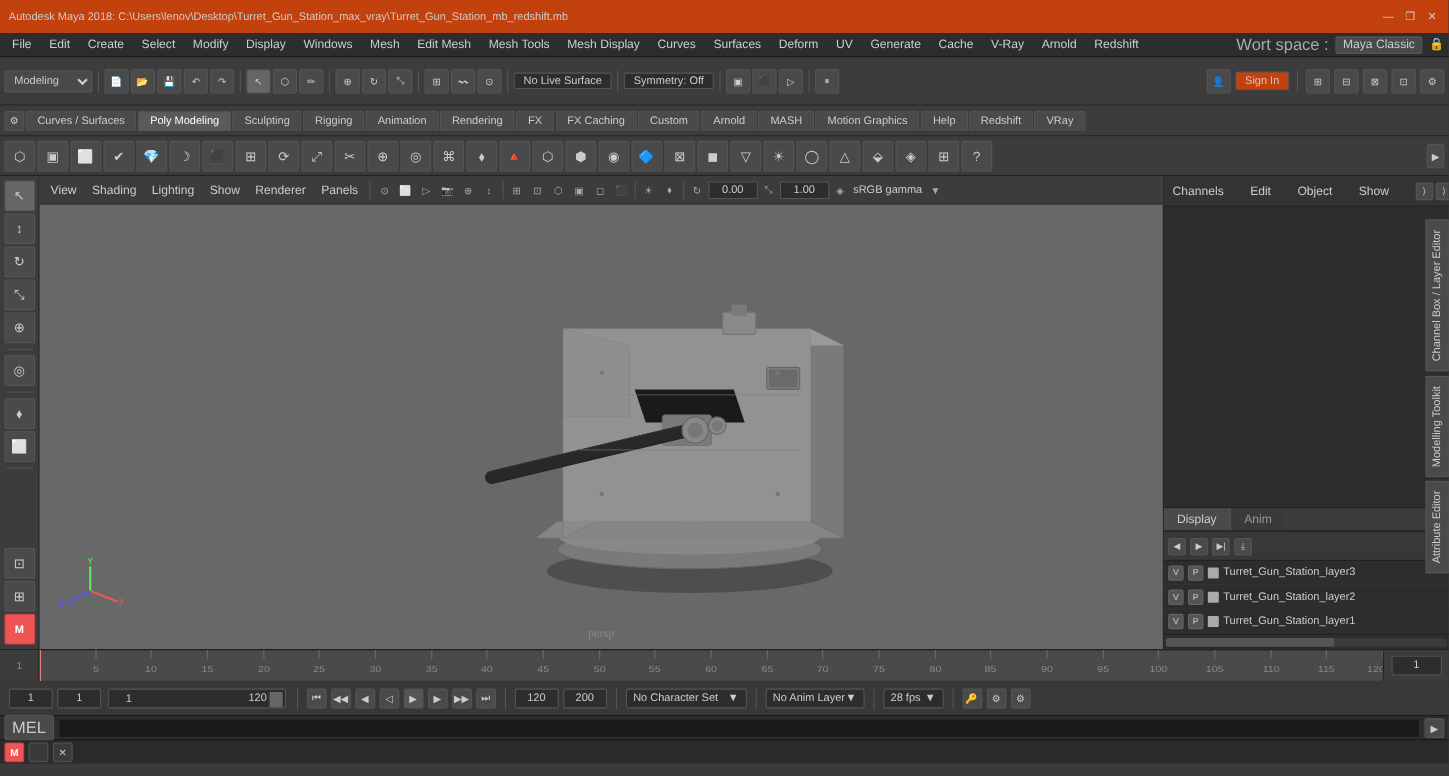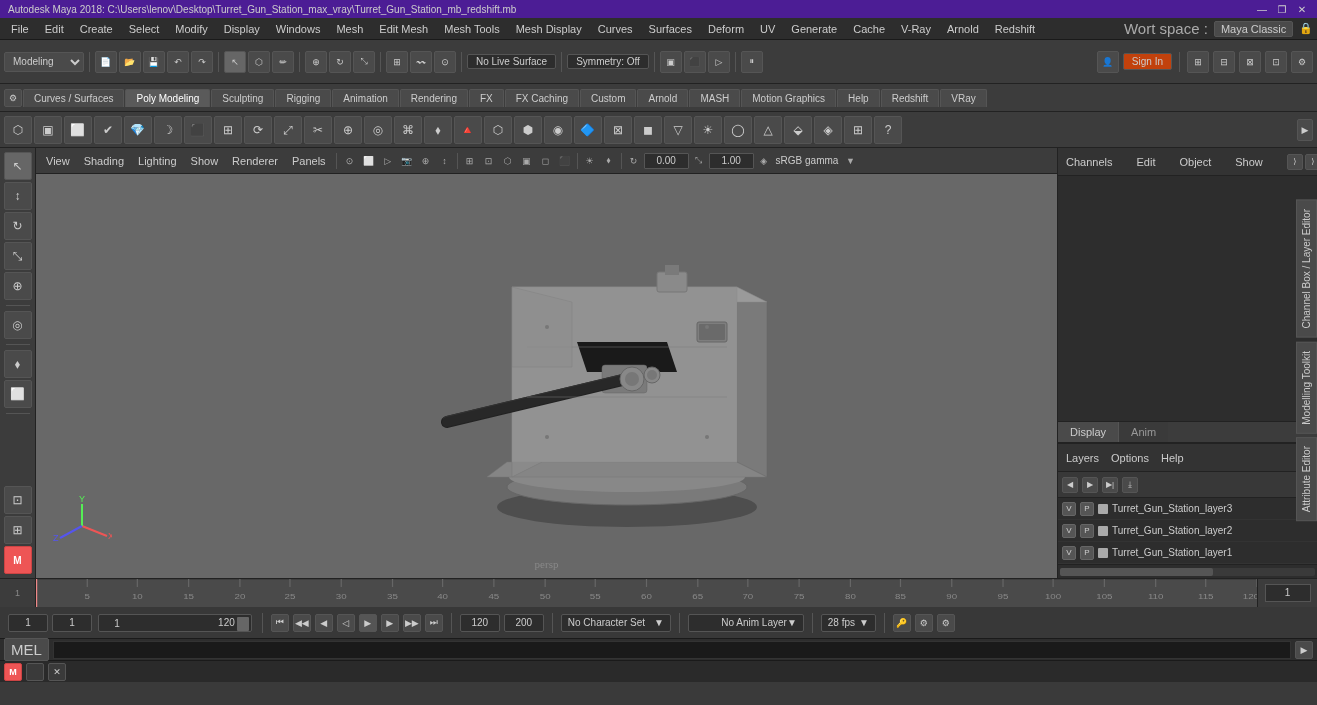--- a/index.html
+++ b/index.html
@@ -9,22 +9,22 @@
       overflow: hidden;
       font-family: Arial, sans-serif;
       font-size: 11px;
       background: #3a3a3a;
       color: #cccccc;
     }
 
     
     #title-bar {
       width: 100%;
-      height: 18px;
-      background: #4c1d95;
+      height: 30px;
+      background: #c2410c;
       display: flex;
       align-items: center;
       justify-content: space-between;
       padding: 0 8px;
       color: #cccccc;
       font-size: 11px;
     }
     #title-bar-controls {
       display: flex;
       gap: 6px;
@@ -783,25 +783,20 @@
 
     <div id="channel-box-content" style="height:200px; background:#2d2d2d;">
     </div>
 
     <div style="display:flex; border-top:1px solid #222; border-bottom:1px solid #222;">
       <div style="padding:4px 12px; background:#4a4a4a; border-right:1px solid #555; cursor:pointer; font-size:11px; color:#ccc;">Display</div>
       <div style="padding:4px 12px; background:#3a3a3a; cursor:pointer; font-size:11px; color:#999;">Anim</div>
     </div>
 
     <div id="layer-panel">
-      <div id="layer-panel-header">
-        <span style="cursor:pointer; font-size:11px; color:#ccc;">Layers</span>
-        <span style="cursor:pointer; font-size:11px; color:#ccc;">Options</span>
-        <span style="cursor:pointer; font-size:11px; color:#ccc;">Help</span>
-      </div>
       <div id="layer-panel-tools">
         <div class="toolbar-btn" style="width:16px; height:16px; font-size:8px;">◀</div>
         <div class="toolbar-btn" style="width:16px; height:16px; font-size:8px;">▶</div>
         <div class="toolbar-btn" style="width:16px; height:16px; font-size:8px;">▶|</div>
         <div class="toolbar-btn" style="width:16px; height:16px; font-size:8px;">⤓</div>
       </div>
       <div id="layer-list">
         <div class="layer-row">
           <div class="layer-vis-btn">V</div>
           <div class="layer-vis-btn">P</div>
@@ -929,21 +924,21 @@
   <input class="pb-input" value="120" style="">
   <input class="pb-input" value="200" style="">
   <div class="pb-separator"></div>
 
   <div class="pb-label" style="width:110px; justify-content:space-between; cursor:pointer;">
     <span>No Character Set</span>
     <span>▼</span>
   </div>
   <div class="pb-separator"></div>
 
-  <div class="pb-label" style="width:116px; justify-content:flex-end; cursor:pointer;">
+  <div class="pb-label" style="width:90px; justify-content:space-between; cursor:pointer;">
     <span>No Anim Layer</span>
     <span>▼</span>
   </div>
   <div class="pb-separator"></div>
 
   <div class="pb-label" style="width:55px; justify-content:space-between; cursor:pointer;">
     <span>28 fps</span>
     <span>▼</span>
   </div>
   <div class="pb-separator"></div>

